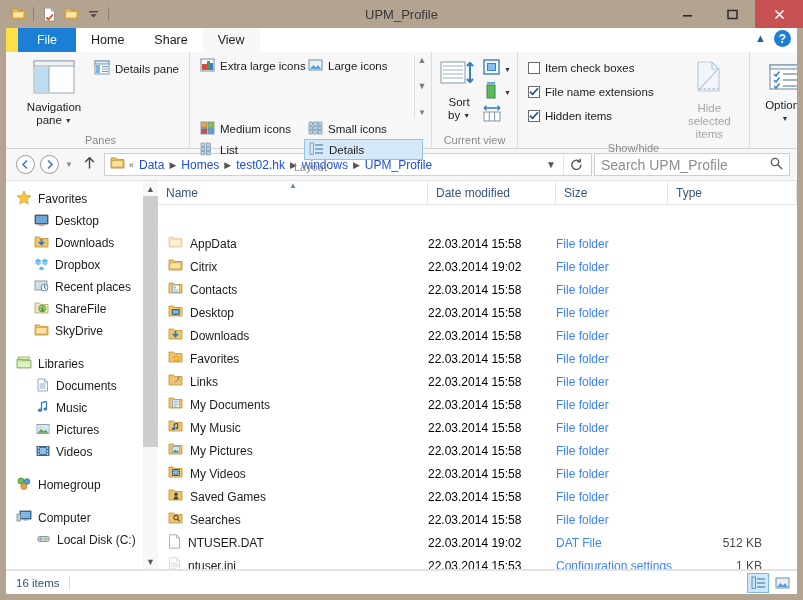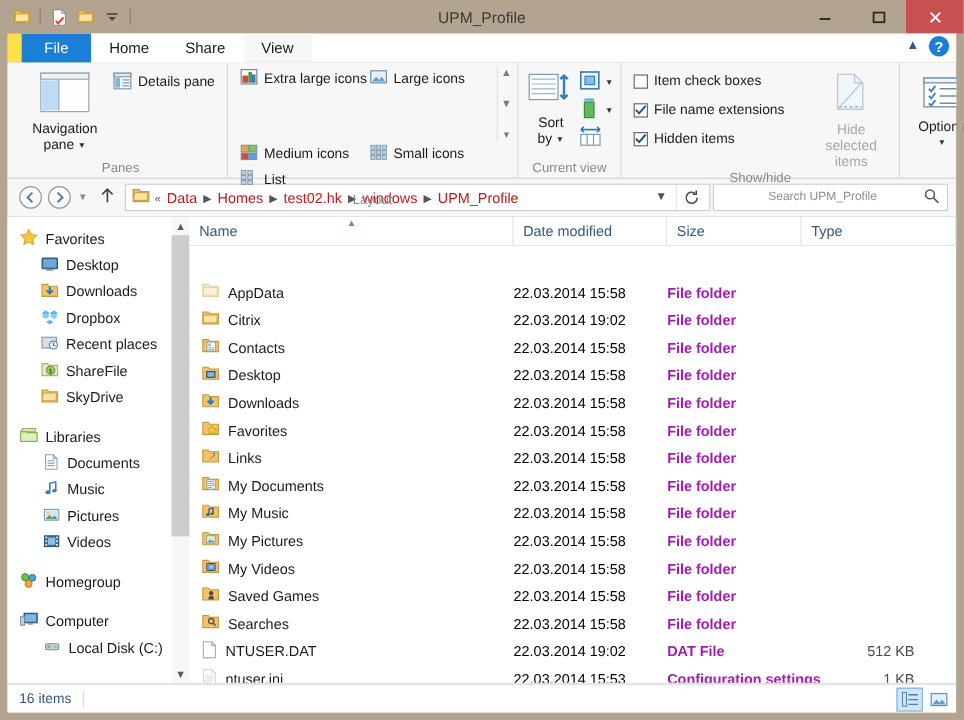--- a/index.html
+++ b/index.html
@@ -163,31 +163,31 @@
   .navcircle.on { border-color: #9a9a9a; color: #3d7fb5; }
   .crumbbox {
     flex: 1; height: 23px;
     background: #fff; border: 1px solid #cfcfcf;
     display: flex; align-items: center;
     padding: 0 2px 0 4px;
     margin: 0 2px 0 3px;
     min-width: 0;
   }
   .crumbs { flex: 1; display: flex; align-items: center; gap: 0px; overflow: hidden; }
-  .crumb { font-size: 12px; color: #b91c1c; padding: 0 4px; white-space: nowrap; }
+  .crumb { font-size: 12px; color: #1d4ed8; padding: 0 4px; white-space: nowrap; }
   .crumb-sep { color: #555; font-size: 9px; padding: 0 1px; }
   .crumb-dd { color: #555; font-size: 10px; padding: 0 7px; }
   .refresh { color: #4a4a4a; font-size: 13px; padding: 0 6px; border-left:1px solid #e6e6e6; height:100%; display:flex;align-items:center;}
   .searchbox {
     width: 196px; height: 23px;
     background: #fff; border: 1px solid #cfcfcf;
     display: flex; align-items: center;
     padding: 0 6px;
   }
-  .searchbox .ph { flex: 1; font-size: 10px; color: #8d8d8d; text-align: center; }
+  .searchbox .ph { flex: 1; font-size: 14px; color: #8d8d8d; }
 
   
   .main {
     flex: 1; display: flex;
     background: #fff;
     border-bottom: 1px solid #e3e3e3;
     min-height: 0;
   }
   .sidebar {
     width: 152px; flex: 0 0 152px;
@@ -237,21 +237,21 @@
     position: absolute; top: 0px; left: 131px;
     color: #5b8db8; font-size: 8px;
   }
   .fl-rows { flex: 1; overflow: hidden; padding-top: 3px; }
   .frow {
     height: 23px; display: flex; align-items: center;
     font-size: 12px; color: #1b1b1b;
   }
   .fc-name { width: 270px; display: flex; align-items: center; gap: 7px; padding-left: 10px; }
   .fc-date { width: 128px; color: #000000; }
-  .fc-type { width: 129px; color: #a21caf; font-weight: bold; }
+  .fc-type { width: 129px; color: #3b82f6; }
   .fc-size { flex: 1; color: #4a4a4a; text-align: right; padding-right: 35px; }
   .dim { opacity: 0.45; }
 
   
   .status {
     flex: 0 0 24px; height: 24px;
     background: #fff;
     display: flex; align-items: center;
     padding: 0 4px 0 10px;
     border-top: 1px solid #e3e3e3;
@@ -462,20 +462,33 @@
                         <rect x="1" y="1" width="4" height="3.5"></rect>
                           <rect x="1" y="5.2" width="4" height="3.5"></rect>
                           <rect x="1" y="9.4" width="4" height="3.5"></rect>
                         <rect x="6.5" y="1" width="4" height="3.5"></rect>
                           <rect x="6.5" y="5.2" width="4" height="3.5"></rect>
                           <rect x="6.5" y="9.4" width="4" height="3.5"></rect>
                       </g>
                     </svg>
                   </span>
                   <span>List</span>
+                </div>
+              </div>
+              <div class="lay-item" style="width:119px">
+                <div class="smallbtn sel">
+                  <span>
+                    <svg width="15" height="14" viewBox="0 0 15 14">
+                      <rect x="1" y="1" width="3.5" height="11.5" fill="#cde3f3" stroke="#6f8ea8" stroke-width="0.7"></rect>
+                      <line x1="6" y1="3" x2="14" y2="3" stroke="#4f7fa8" stroke-width="1.2"></line>
+                      <line x1="6" y1="7" x2="14" y2="7" stroke="#4f7fa8" stroke-width="1.2"></line>
+                      <line x1="6" y1="11" x2="14" y2="11" stroke="#4f7fa8" stroke-width="1.2"></line>
+                    </svg>
+                  </span>
+                  <span>Details</span>
                 </div>
               </div>
             </div>
           </div>
         </div>
         <div class="rgroup-label">Layout</div>
       </div>
 
       <div class="rgroup" style="width:86px">
         <div class="rgroup-body" style="padding-top:5px; gap:2px;">

